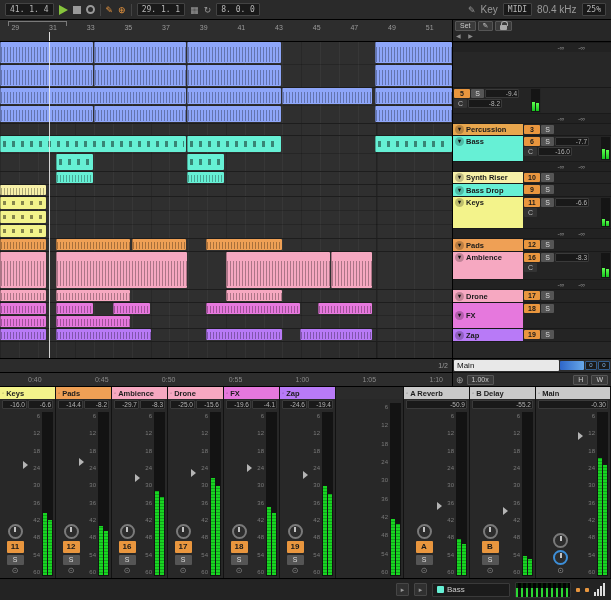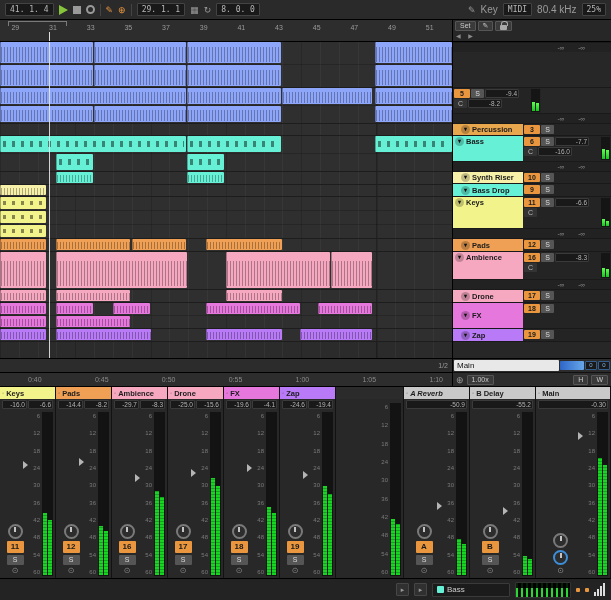--- a/index.html
+++ b/index.html
@@ -48,21 +48,21 @@
   .set-row{flex:0 0 22px;border-bottom:1px solid #000;padding:1px 2px;display:flex;flex-direction:column;gap:1px}
   .set-line{display:flex;gap:2px;align-items:center}
   .sbox-btn{background:#3a3a3a;border:1px solid #565656;color:#ccc;font-size:7px;height:10px;line-height:8px;padding:0 4px;border-radius:1px;display:flex;align-items:center;justify-content:center}
   .lock{width:7px;height:5px;background:#aaa;border-radius:1px;position:relative;margin-top:3px}
   .lock::before{content:"";position:absolute;top:-4px;left:1px;width:5px;height:4px;border:1px solid #aaa;border-bottom:none;border-radius:3px 3px 0 0}
   .tiny-arrows{font-size:6px;color:#8a8a8a;letter-spacing:3px;padding-left:1px}
   .track-headers{flex:1;overflow:hidden;display:flex;flex-direction:column}
   .thdr{border-bottom:1px solid #191919;display:flex;flex-direction:column;overflow:hidden}
   .thdr-main{flex:1;display:flex;overflow:hidden;min-height:0}
   .tname{flex:1;display:flex;align-items:flex-start;gap:2px;padding:1px 2px;color:#1a1a1a;font-size:7.5px;font-weight:bold;overflow:hidden;white-space:nowrap}
-  .thdr.collapsed .tname{align-items:center;padding:0 8px}
+  .thdr.collapsed .tname{align-items:center;padding:0 2px}
   .fold{flex:0 0 9px;width:9px;height:9px;border-radius:50%;background:rgba(0,0,0,.22);color:#111;font-size:6px;line-height:9px;text-align:center}
   .tctl{flex:0 0 88px;display:flex;background:#242424;padding:1px;gap:1px}
   .tgrid{flex:1;display:flex;flex-wrap:wrap;gap:1px;align-content:flex-start}
   .numb{width:16px;height:9px;font-size:7px;background:#e9963e;color:#1a1a1a;text-align:center;line-height:9px;border-radius:1px;font-weight:bold}
   .sbtn{width:13px;height:9px;background:#555;color:#ddd;font-size:7px;text-align:center;line-height:9px;border-radius:1px}
   .sbtn.pan{background:#333;color:#bbb}
   .valb{width:34px;height:9px;background:#191919;border:1px solid #3a3a3a;color:#b5b5b5;font-size:6.5px;text-align:right;line-height:7px;padding-right:1px;border-radius:1px}
   .hmeter{flex:0 0 9px;display:flex;gap:1px;align-items:flex-end;background:#151515;padding:1px}
   .hmeter i{flex:1;background:linear-gradient(to top,#17c41f,#5dff4e)}
   .infrow{flex:0 0 10px;background:#222;border-top:1px solid #1a1a1a;display:flex;justify-content:flex-end;align-items:center;gap:14px;padding-right:26px;font-size:6.5px;color:#8a8a8a}
@@ -731,21 +731,21 @@
             <span>54</span>
             <span>60</span>
           </div>
           <div class="smeter">
             <i style="height: 33%;"></i>
             <i style="height: 30%;"></i>
           </div>
         </div>
       </div>
       <div class="strip" style="flex: 0 0 66px;">
-        <div class="shead" style="background: rgb(201, 201, 201); font-style: italic;">
+        <div class="shead" style="background: rgb(201, 201, 201);">
           <span class="shico">◦</span>
           <span class="shname">A Reverb</span>
         </div>
         <div class="svals">
           <span class="valb2">-50.9</span>
         </div>
         <div class="sbody">
           <div class="sleft">
             <span class="ftri" style="top: 55%;"></span>
             <div class="knob"></div>

